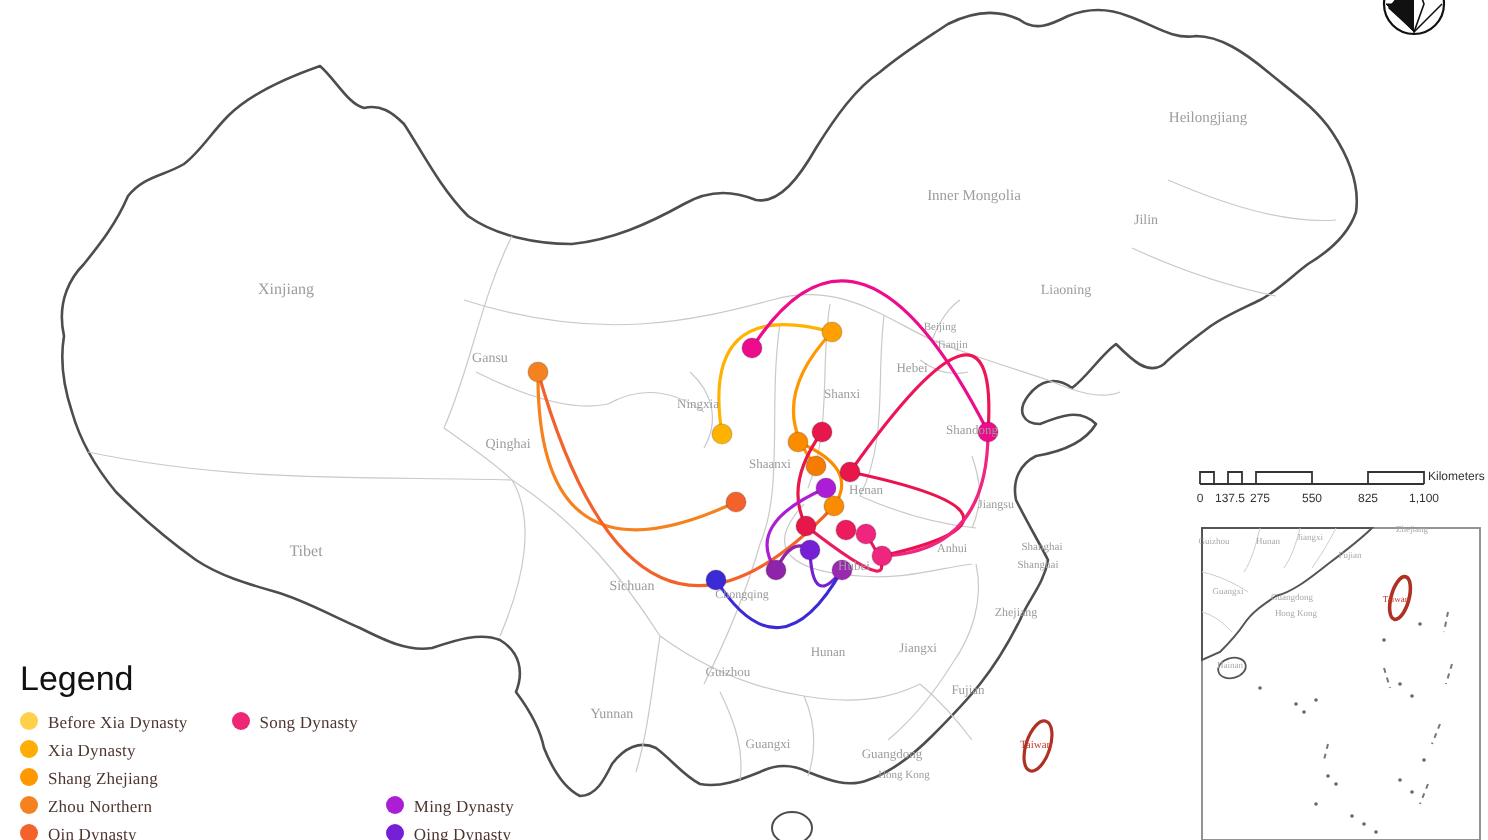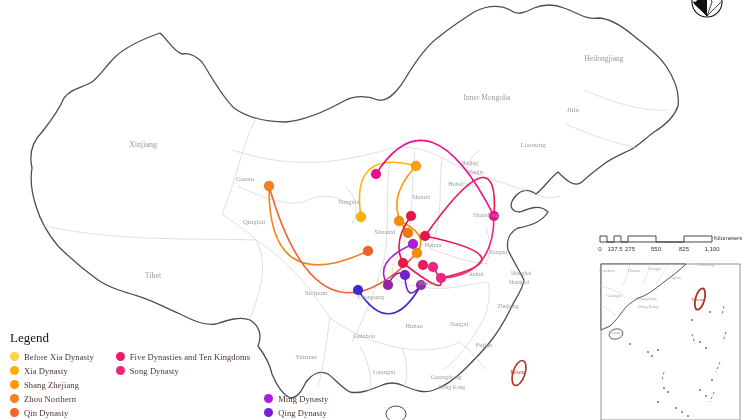--- a/index.html
+++ b/index.html
@@ -1,21 +1,21 @@
 <!DOCTYPE html>
 <html><head>
 <meta charset="utf-8">
 <style>
   html,body{margin:0;padding:0;background:#fff;}
   #stage{position:relative;width:744px;height:420px;background:#ffffff;overflow:hidden;
          font-family:"Liberation Serif", serif;}
   #map-svg{position:absolute;left:0;top:0;}
   
   #legend{position:absolute;left:10px;top:330px;}
-  #legend .legend-title{font-size:13px;color:#111;font-family:Liberation Serif, serif;margin:0 0 6px 0;font-weight:400;}
+  #legend .legend-title{font-size:17px;color:#111;font-family:Liberation Sans, sans-serif;margin:0 0 6px 0;font-weight:400;}
   #legend .legend-cols{display:flex;align-items:flex-start;}
   #legend .legend-col{display:flex;flex-direction:column;}
   #legend .legend-item{display:flex;align-items:flex-start;height:14px;white-space:nowrap;}
   #legend .legend-swatch{width:9px;height:9px;border-radius:50%;margin-right:5px;flex:0 0 9px;}
   #legend .legend-label{font-size:8.5px;color:#4d3530;letter-spacing:.1px;}
   .col-gap1{margin-left:22px;}
   .col-gap2{margin-left:14px;}
   .col-offset{padding-top:42px;}
 </style>
 </head>
@@ -217,24 +217,20 @@
             <span class="legend-swatch" style="background: rgb(245, 130, 31);"></span>
             <span class="legend-label">Zhou Northern</span>
           </div>
           <div class="legend-item">
             <span class="legend-swatch" style="background: rgb(242, 98, 42);"></span>
             <span class="legend-label">Qin Dynasty</span>
           </div>
         </div>
         <div class="legend-col col-gap1">
           <div class="legend-item">
-            <span class="legend-swatch" style="background: rgb(238, 26, 104);"></span>
-            <span class="legend-label">Five Dynasties and Ten Kingdoms</span>
-          </div>
-          <div class="legend-item">
             <span class="legend-swatch" style="background: rgb(239, 37, 118);"></span>
             <span class="legend-label">Song Dynasty</span>
           </div>
         </div>
         <div class="legend-col col-gap2 col-offset">
           <div class="legend-item">
             <span class="legend-swatch" style="background: rgb(172, 30, 214);"></span>
             <span class="legend-label">Ming Dynasty</span>
           </div>
           <div class="legend-item">

